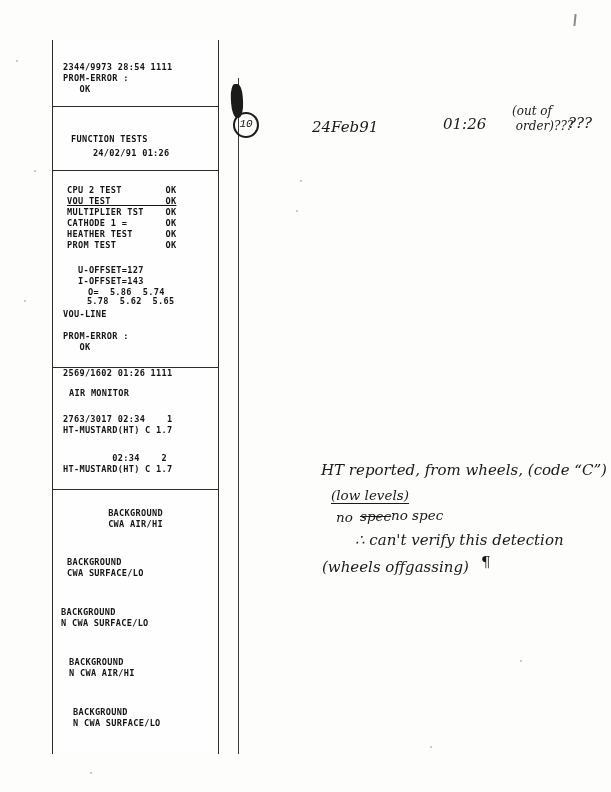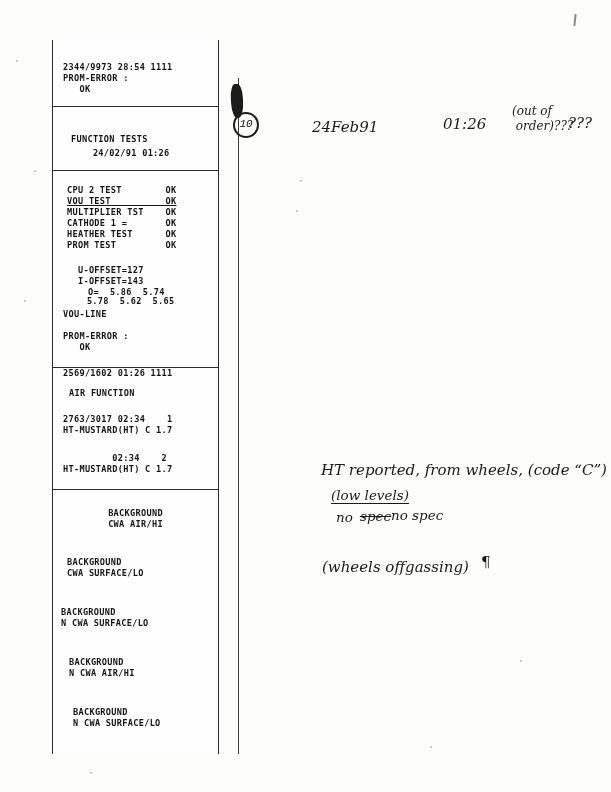--- a/index.html
+++ b/index.html
@@ -168,21 +168,21 @@
     <div class="tape-text" style="left:14px;top:236px;">  I-OFFSET=143</div>
     <div class="tape-text" style="left:12px;top:247px;margin-left:23px;">O=  5.86  5.74</div>
     <div class="tape-text" style="left:12px;top:256px;text-align:right;">    5.78  5.62  5.65</div>
     <div class="tape-text" style="left:10px;top:269px;">VOU-LINE</div>
     <div class="tape-text" style="left:10px;top:280px;margin-top:48px;">2569/1602 01:26 1111</div>
     <div class="tape-text" style="left:10px;top:291px;">PROM-ERROR :</div>
     <div class="tape-text" style="left:10px;top:302px;">   OK</div>
 
     <div class="sep" style="top:327px;"></div>
 
-    <div class="tape-text" style="left:16px;top:348px;">AIR FUNCTION</div>
+    <div class="tape-text" style="left:16px;top:348px;">AIR MONITOR</div>
     <div class="tape-text" style="left:10px;top:374px;">2763/3017 02:34    1</div>
     <div class="tape-text" style="left:10px;top:385px;">HT-MUSTARD(HT) C 1.7</div>
     <div class="tape-text" style="left:10px;top:413px;">         02:34    2</div>
     <div class="tape-text" style="left:10px;top:424px;">HT-MUSTARD(HT) C 1.7</div>
 
     <div class="sep" style="top:449px;"></div>
 
     <div class="tape-text c" style="top:468px;">BACKGROUND</div>
     <div class="tape-text c" style="top:479px;">CWA AIR/HI</div>
 
@@ -207,17 +207,18 @@
 
 
   <div class="hand lg" style="left:321px;top:461px;">HT reported, from wheels, (code “C”)</div>
 
   <div class="hand md underline-wob" style="left:331px;top:487px;">(low levels)</div>
 
   <div class="hand md" style="left:375px;top:507px;margin-left:16px;">no spec</div>
   <div class="hand md" style="left:336px;top:509px;">no</div>
   <div class="hand md strike" style="left:360px;top:508px;">spec</div>
 
+  <div class="hand lg" style="left:355px;top:531px;">∴ can't verify this detection</div>
 
   <div class="hand lg" style="left:322px;top:558px;">(wheels offgassing)</div>
   <div id="para-mark" style="left:481px;top:553px;">¶</div>
 
 </div>
 
 </body></html>

